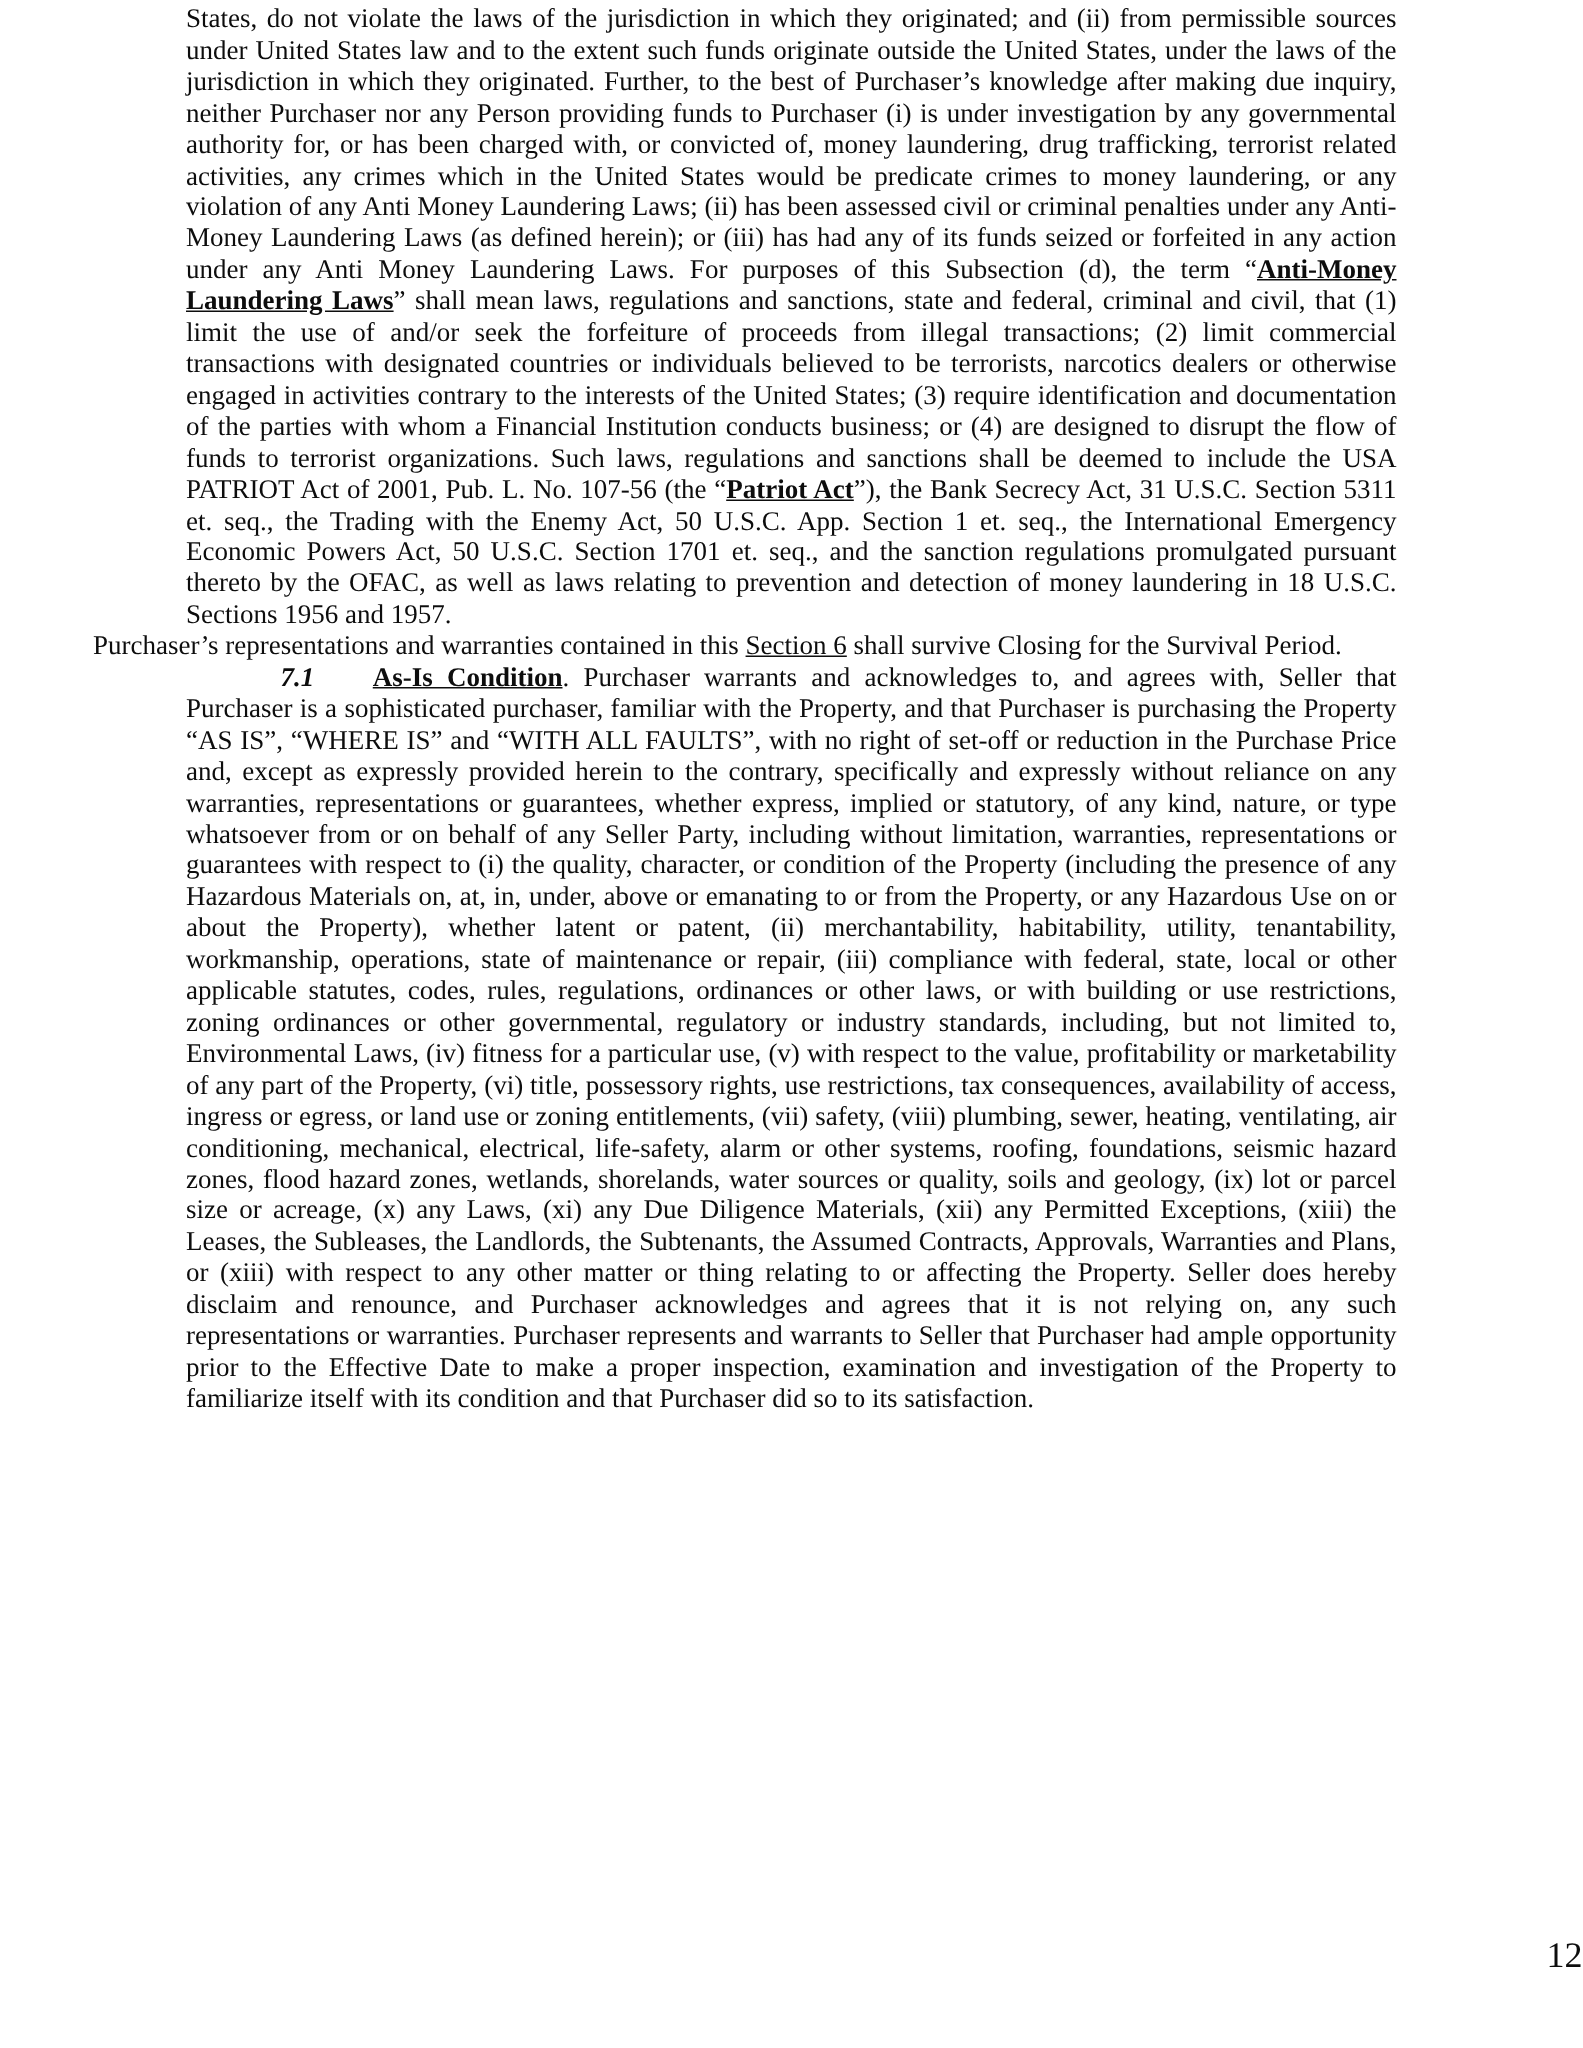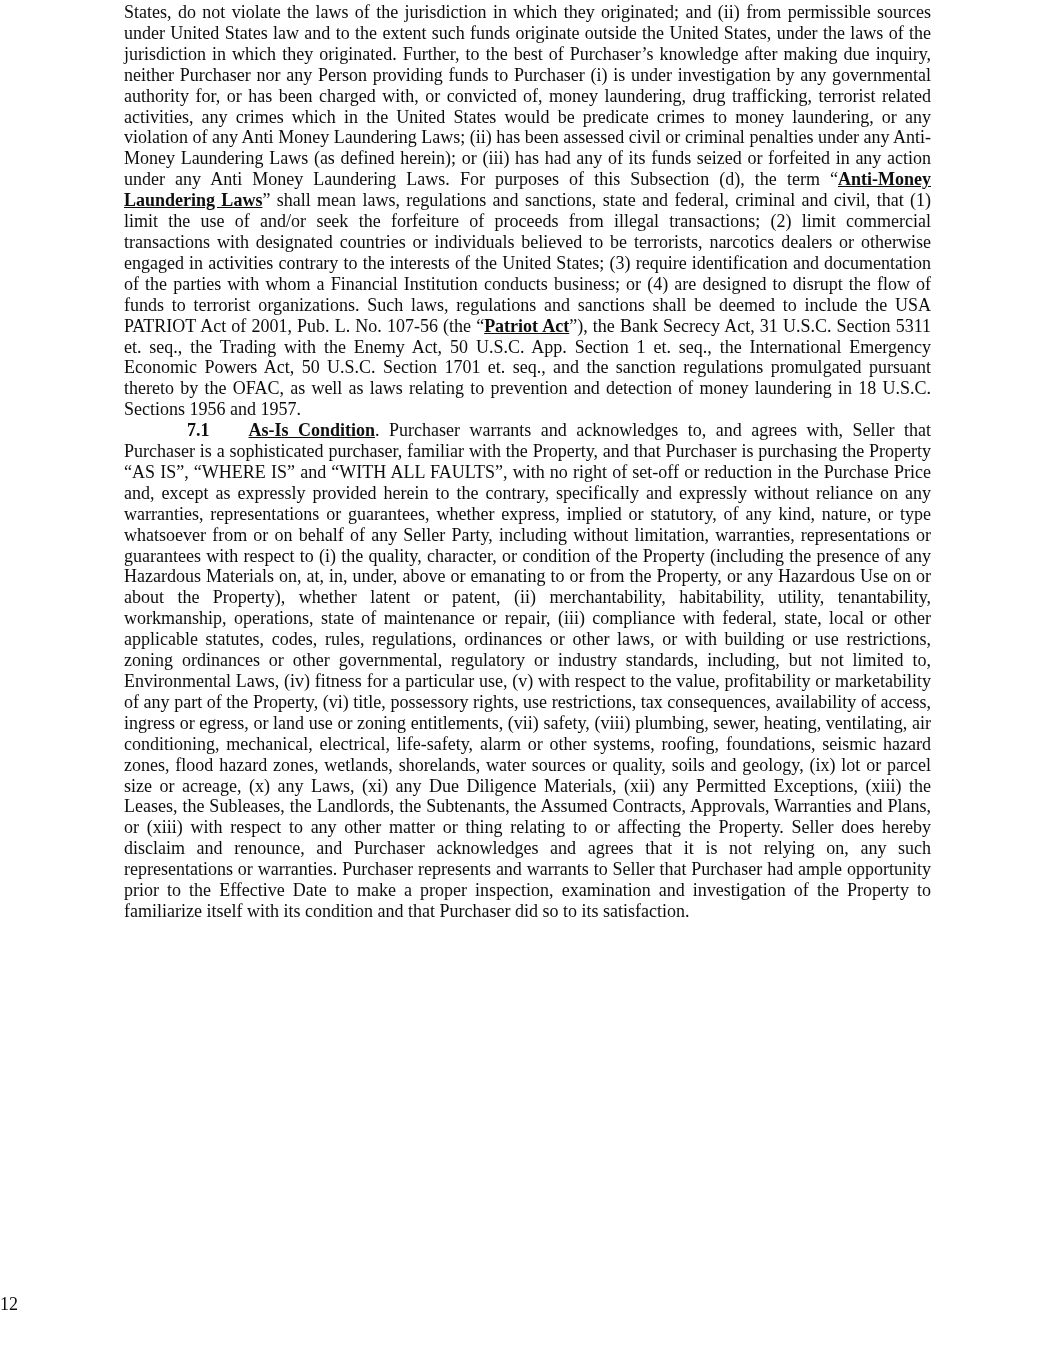--- a/index.html
+++ b/index.html
@@ -24,38 +24,39 @@
     font-size: 18px;
     line-height: 20.9px;
     text-align: justify;
   }
   .para-quote   { margin-top: 118px; margin-left: 125px; }
   .para-hang    { margin-top: 20px;  margin-left: 125px; text-indent: -62px; }
   .para-heading { margin-top: 18px;  margin-left: 76px;  text-align: left; }
   .para-body    { margin-top: 21px;  text-indent: 63px; }
   .b { font-weight: bold; }
   .u { text-decoration: underline; }
-  .i { }
+  .i { font-style: italic; }
   .tab { display: inline-block; }
   .pagenum {
     position: absolute;
     top: 1292px;
     left: 0;
     width: 100%;
-    text-align: left;
-    font-size: 18px;
+    text-align: right;
+    font-size: 24px;
     line-height: 20.9px;
   }
 </style>
 </head>
 <body>
 
 <div class="page">
   <div class="content">
     <p class="para-quote"><span>States, do not violate the laws of the jurisdiction in which they originated; and (ii) from permissible sources under United States law and to the extent such funds originate outside the United States, under the laws of the jurisdiction in which they originated. Further, to the best of Purchaser’s knowledge after making due inquiry, neither Purchaser nor any Person providing funds to Purchaser (i) is under investigation by any governmental authority for, or has been charged with, or convicted of, money laundering, drug trafficking, terrorist related activities, any crimes which in the United States would be predicate crimes to money laundering, or any violation of any Anti Money Laundering Laws; (ii) has been assessed civil or criminal penalties under any Anti-Money Laundering Laws (as defined herein); or (iii) has had any of its funds seized or forfeited in any action under any Anti Money Laundering Laws. For purposes of this Subsection (d), the term “</span><span class="b u">Anti-Money Laundering Laws</span><span>” shall mean laws, regulations and sanctions, state and federal, criminal and civil, that (1) limit the use of and/or seek the forfeiture of proceeds from illegal transactions; (2) limit commercial transactions with designated countries or individuals believed to be terrorists, narcotics dealers or otherwise engaged in activities contrary to the interests of the United States; (3) require identification and documentation of the parties with whom a Financial Institution conducts business; or (4) are designed to disrupt the flow of funds to terrorist organizations. Such laws, regulations and sanctions shall be deemed to include the USA PATRIOT Act of 2001, Pub. L. No. 107-56 (the “</span><span class="b u">Patriot Act</span><span>”), the Bank Secrecy Act, 31 U.S.C. Section 5311 et. seq., the Trading with the Enemy Act, 50 U.S.C. App. Section 1 et. seq., the International Emergency Economic Powers Act, 50 U.S.C. Section 1701 et. seq., and the sanction regulations promulgated pursuant thereto by the OFAC, as well as laws relating to prevention and detection of money laundering in 18 U.S.C. Sections 1956 and 1957.</span></p>
 
+    <p class="para-hang"><span>Purchaser’s representations and warranties contained in this </span><span class="u">Section 6</span><span> shall survive Closing for the Survival Period.</span></p>
 
 
     <p class="para-body"><span class="b i">7.1</span><span class="tab" style="width: 39px;"></span><span class="b u">As-Is Condition</span><span>. Purchaser warrants and acknowledges to, and agrees with, Seller that Purchaser is a sophisticated purchaser, familiar with the Property, and that Purchaser is purchasing the Property “AS IS”, “WHERE IS” and “WITH ALL FAULTS”, with no right of set-off or reduction in the Purchase Price and, except as expressly provided herein to the contrary, specifically and expressly without reliance on any warranties, representations or guarantees, whether express, implied or statutory, of any kind, nature, or type whatsoever from or on behalf of any Seller Party, including without limitation, warranties, representations or guarantees with respect to (i) the quality, character, or condition of the Property (including the presence of any Hazardous Materials on, at, in, under, above or emanating to or from the Property, or any Hazardous Use on or about the Property), whether latent or patent, (ii) merchantability, habitability, utility, tenantability, workmanship, operations, state of maintenance or repair, (iii) compliance with federal, state, local or other applicable statutes, codes, rules, regulations, ordinances or other laws, or with building or use restrictions, zoning ordinances or other governmental, regulatory or industry standards, including, but not limited to, Environmental Laws, (iv) fitness for a particular use, (v) with respect to the value, profitability or marketability of any part of the Property, (vi) title, possessory rights, use restrictions, tax consequences, availability of access, ingress or egress, or land use or zoning entitlements, (vii) safety, (viii) plumbing, sewer, heating, ventilating, air conditioning, mechanical, electrical, life-safety, alarm or other systems, roofing, foundations, seismic hazard zones, flood hazard zones, wetlands, shorelands, water sources or quality, soils and geology, (ix) lot or parcel size or acreage, (x) any Laws, (xi) any Due Diligence Materials, (xii) any Permitted Exceptions, (xiii) the Leases, the Subleases, the Landlords, the Subtenants, the Assumed Contracts, Approvals, Warranties and Plans, or (xiii) with respect to any other matter or thing relating to or affecting the Property. Seller does hereby disclaim and renounce, and Purchaser acknowledges and agrees that it is not relying on, any such representations or warranties. Purchaser represents and warrants to Seller that Purchaser had ample opportunity prior to the Effective Date to make a proper inspection, examination and investigation of the Property to familiarize itself with its condition and that Purchaser did so to its satisfaction.</span></p>
   </div>
 
   <div class="pagenum">12</div>
 </div>
 
 </body></html>

